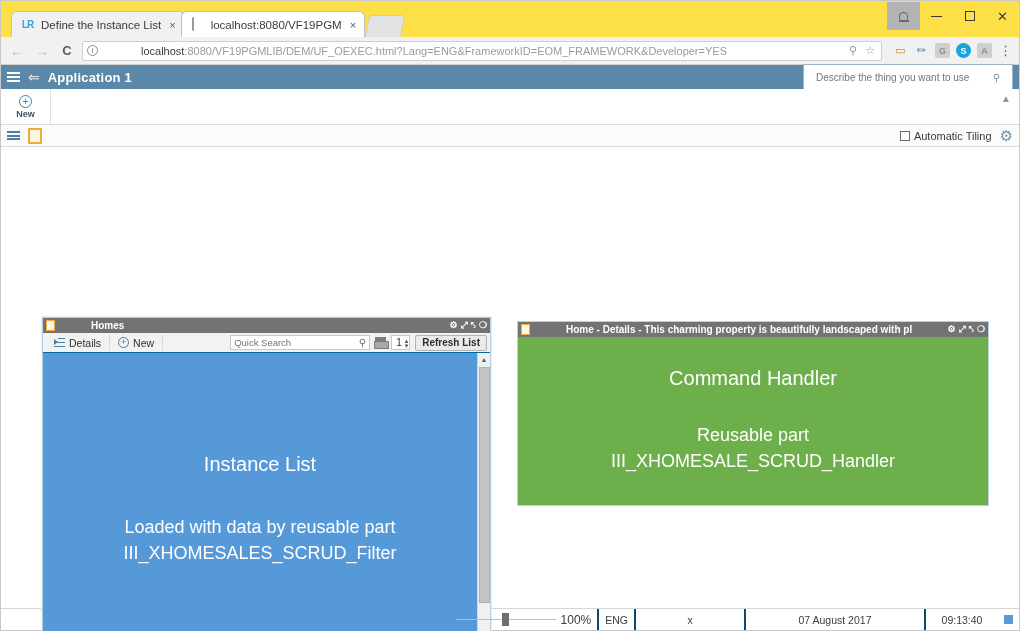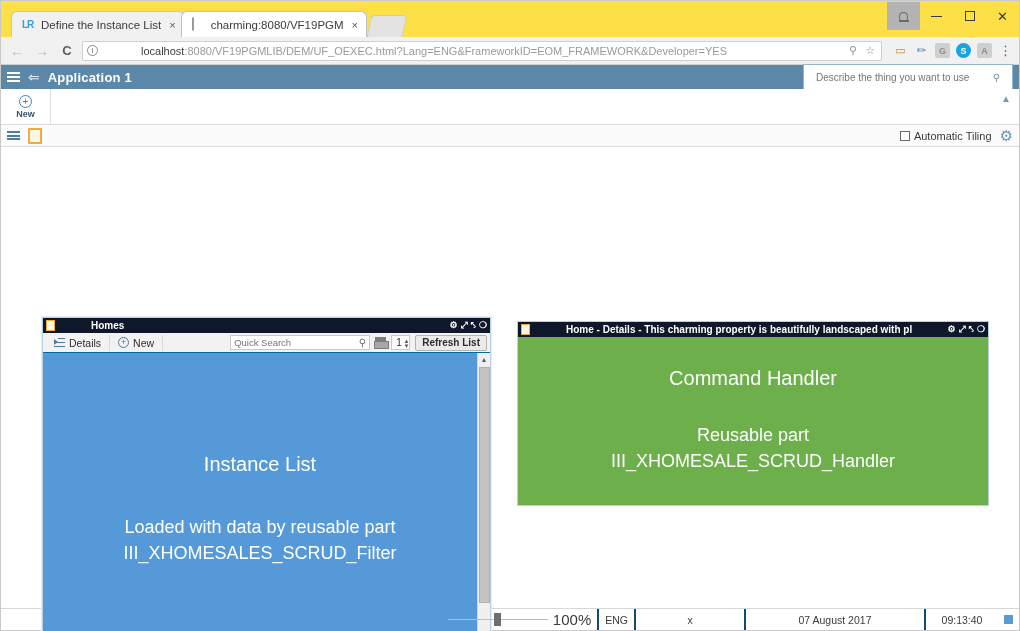--- a/index.html
+++ b/index.html
@@ -148,21 +148,21 @@
   .gear-big { font-size: 15px; color: #6f93ad; line-height: 1; }
 
   
   .workspace { flex: 1; background: #ffffff; position: relative; }
 
   .panel { position: absolute; background: #ffffff; }
   .panel-title {
     height: 15px; display: flex; align-items: center; gap: 5px;
     padding: 0 3px; color: #ffffff; font-size: 10px; font-weight: bold;
   }
-  .panel-title.blue  { background: #0f172a; gap: 36px; }
+  .panel-title.blue  { background: #737373; gap: 36px; }
   .pt-doc {
     width: 9px; height: 11px; background: #fdf6e3; border: 1.5px solid #f0ab3c;
     flex: 0 0 9px;
   }
   .pt-text { flex: 1; white-space: nowrap; overflow: hidden; text-overflow: clip; }
   .pt-ctrls { display: flex; align-items: center; gap: 3px; flex: 0 0 auto; }
   .pt-ico { font-size: 9px; color: #ffffff; line-height: 1; }
 
   
   #homes-window {
@@ -276,21 +276,21 @@
     justify-content: space-between; border-left: 1px solid #dcdcdc;
     border-right: 1px solid #dcdcdc; padding: 0 6px;
   }
   .caret { font-size: 7px; color: #777; }
   .zoom-wrap { display: flex; align-items: center; gap: 5px; padding: 0 6px; }
   .zoom-track { width: 100px; height: 1px; background: #bdbdbd; position: relative; }
   .zoom-thumb {
     position: absolute; left: 46px; top: -6px; width: 7px; height: 13px;
     background: #6e6e6e;
   }
-  .zoom-pct { font-size: 15px; color: #3b3b3b; }
+  .zoom-pct { font-size: 12px; color: #3b3b3b; }
   .sb-blue-sq { width: 9px; height: 9px; background: #5b9bd5; margin: 0 6px; }
 </style>
 </head>
 <body>
 
 <div class="app-window">
 
   <div class="browser-titlebar">
     <div class="tab-strip">
 
@@ -299,21 +299,21 @@
           <span class="fav-lr">LR</span>
         </span>
         <span class="tab-title">Define the Instance List</span>
         <span class="tab-close">×</span>
       </div>
 
       <div class="tab active">
         <span class="tab-favicon">
           <span class="fav-doc"></span>
         </span>
-        <span class="tab-title">charming:8080/VF19PGM</span>
+        <span class="tab-title">localhost:8080/VF19PGM</span>
         <span class="tab-close">×</span>
       </div>
 
       <div class="tab-new"></div>
     </div>
 
     <div class="win-controls">
       <div class="win-btn user">
           <span class="user-glyph"></span>
         </div>

